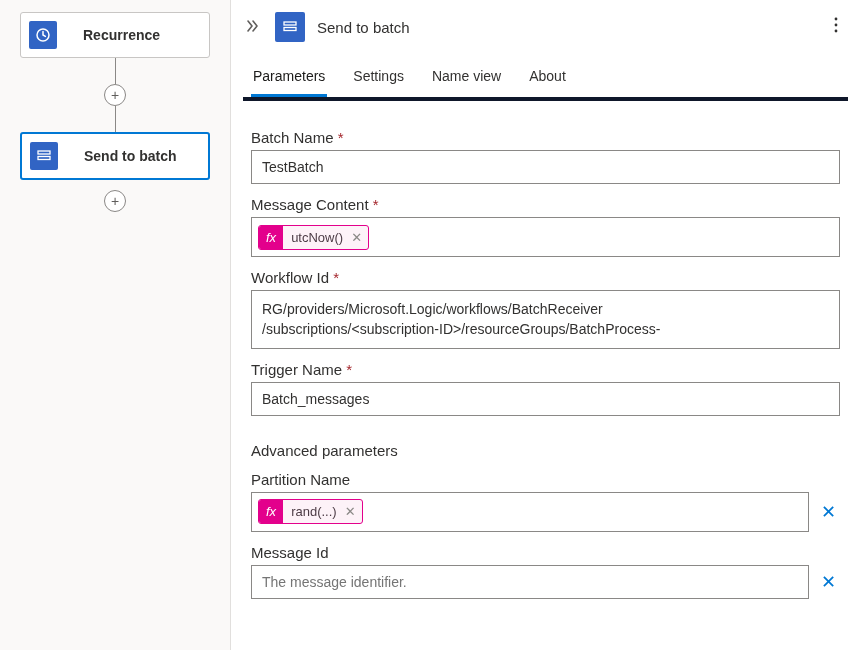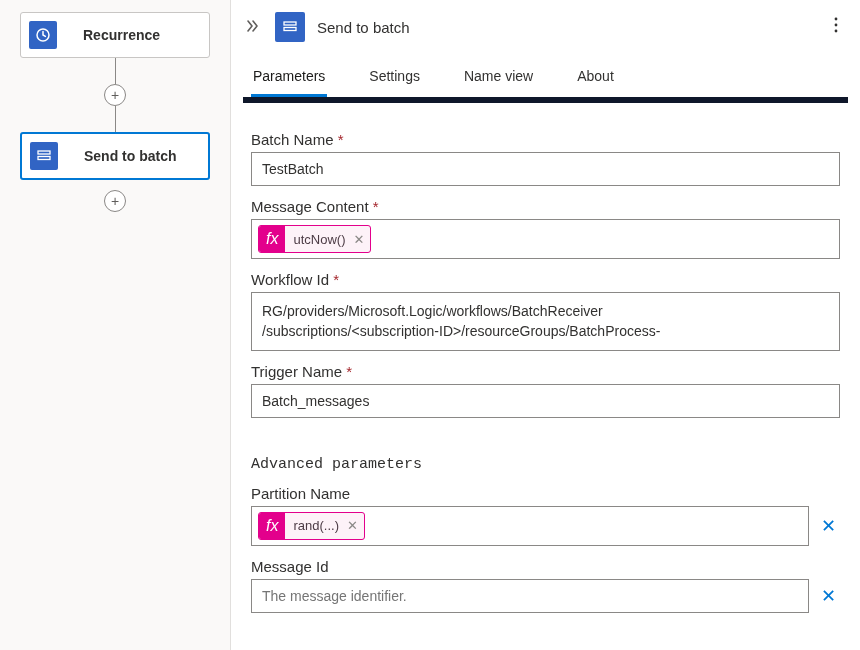--- a/index.html
+++ b/index.html
@@ -59,21 +59,21 @@
     padding: 12px 16px 10px 10px;
   }
   .collapse-btn { font-size: 14px; color: #605e5c; cursor: pointer; padding: 2px 4px;}
   .panel-icon {
     width: 30px; height: 30px; background: #3164c4; border-radius: 2px;
     display:flex;align-items:center;justify-content:center;color:#fff;font-size:15px;
   }
   .panel-title { font-size: 15px; flex: 1; }
   .more-btn { font-size: 18px; cursor: pointer; padding:4px 6px; color:#323130;}
   .tabs {
-    display: flex; gap: 40px; padding: 10px 8px 0 8px; border-bottom: 6px solid #0f172a;
+    display: flex; gap: 24px; padding: 10px 8px 0 8px; border-bottom: 4px solid #0f172a;
     margin: 0 12px;
   }
   .tab { padding: 6px 2px 10px 2px; cursor: pointer; color: #323130; }
   .tab.active { color:#1b1a19; border-bottom: 3px solid #0078d4; font-weight:400; }
   .form-area { padding: 16px 20px; }
   .field-label { font-size: 15px; color: #323130; margin: 12px 0 4px 0; }
   .req { color: #a4262c; }
   .text-input, .text-area, .select-box, .token-field {
     width: 100%; border: 1px solid #8a8886; padding: 8px 10px; font: inherit;
     background:#fff; color:#323130;
@@ -81,25 +81,25 @@
   .text-area { line-height: 1.45; }
   .text-area span { display:block; }
   .token-field {
     display:flex; align-items:center; gap:6px; padding:4px 6px; min-height:40px;
   }
   .token {
     display:inline-flex; align-items:center; border:1px solid #e3008c;
     border-radius:3px; overflow:hidden; font-size:13px; background:#fdf2f8;
   }
   .token-fx {
-    background:#e3008c; color:#fff; font-style:italic; padding:4px 7px; font-size:16px;
+    background:#e3008c; color:#fff; font-style:italic; padding:4px 7px; font-size:13px;
   }
   .token-label { padding: 4px 6px 4px 8px; color:#4c3b45;}
   .token-x { color:#8a8886; padding: 0 6px 0 2px; cursor:pointer; font-size:13px;}
-  .adv-row { margin-top: 38px; font-family: Liberation Mono, monospace; }
+  .adv-row { margin-top: 26px; }
   .adv-controls { display:flex; gap:8px; align-items:stretch; }
   .select-box {
     flex:1; display:flex; justify-content:space-between; align-items:center;
     color:#605e5c; cursor:pointer; padding:6px 10px;
   }
   .chev { font-size:12px; color:#605e5c; }
   .small-btn {
     border:1px solid #c8c6c4; background:#fff; padding:5px 11px; font:inherit;
     color:#323130; cursor:pointer;
   }

